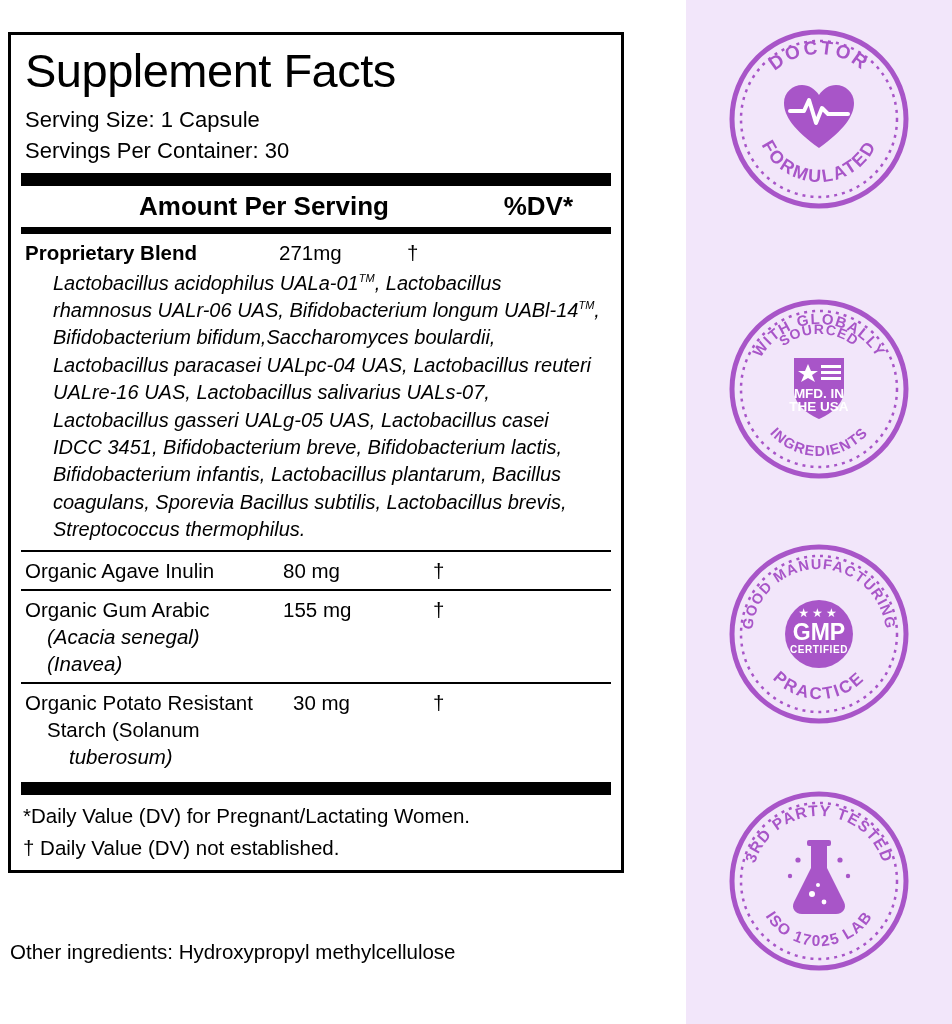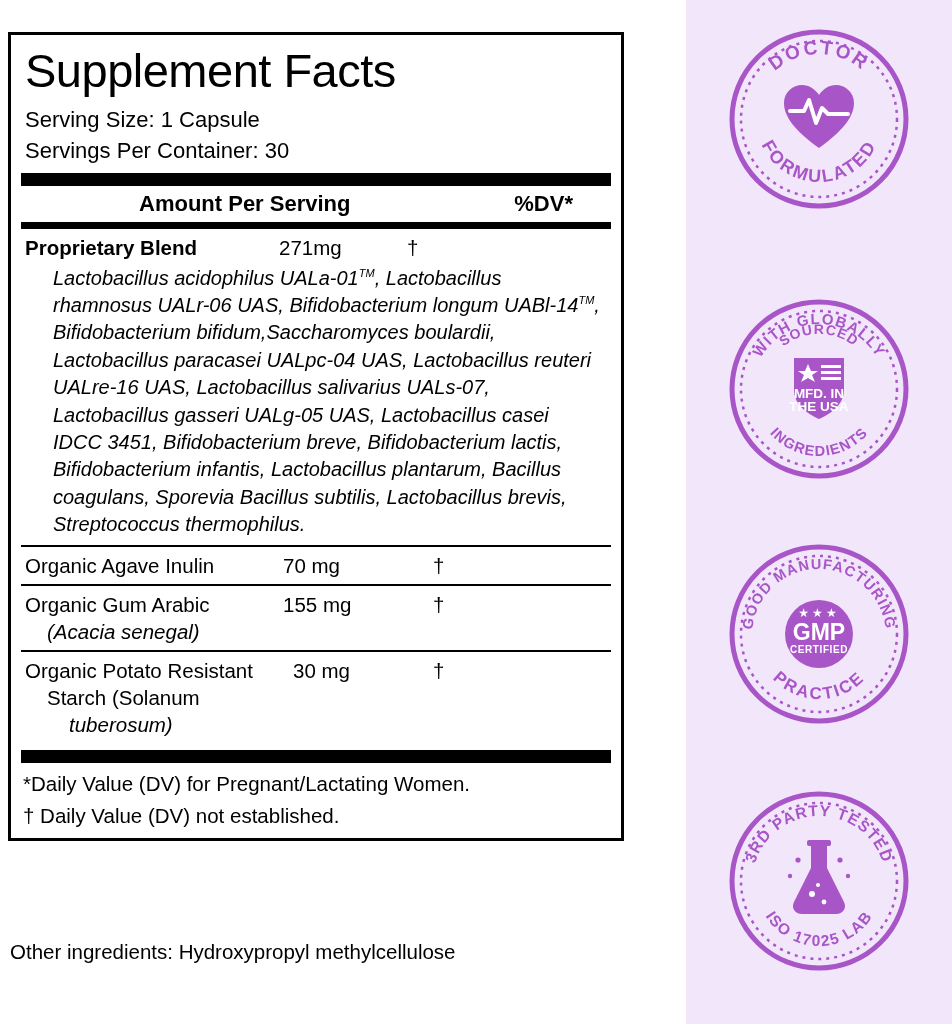--- a/index.html
+++ b/index.html
@@ -64,21 +64,21 @@
   }
   .rule-thin {
     height: 2px;
     background: #000000;
     margin: 0;
   }
   .amount-row {
     display: flex;
     align-items: flex-end;
     font-weight: bold;
-    font-size: 22px;
+    font-size: 26px;
     padding: 5px 0 5px 0;
   }
   .amount-row .aps {
     margin-left: 118px;
   }
   .amount-row .dv {
     margin-left: auto;
     margin-right: 38px;
   }
 
@@ -209,30 +209,31 @@
         <span class="blend-amt">271mg</span>
         <span class="blend-dag">†</span>
       </div>
 
       <div class="strains">Lactobacillus acidophilus UALa-01<sup>TM</sup>, Lactobacillus rhamnosus UALr-06 UAS, Bifidobacterium longum UABl-14<sup>TM</sup>, Bifidobacterium bifidum,Saccharomyces boulardii, Lactobacillus paracasei UALpc-04 UAS, Lactobacillus reuteri UALre-16 UAS, Lactobacillus salivarius UALs-07, Lactobacillus gasseri UALg-05 UAS, Lactobacillus casei IDCC 3451, Bifidobacterium breve, Bifidobacterium lactis, Bifidobacterium infantis, Lactobacillus plantarum, Bacillus coagulans, Sporevia Bacillus subtilis, Lactobacillus brevis, Streptococcus thermophilus.</div>
 
       <div class="rule-thin"></div>
 
       <div class="ing-row">
         <span class="ing-name">Organic Agave Inulin</span>
-        <span class="ing-amt">70 mg</span>
+        <span class="ing-amt">80 mg</span>
         <span class="ing-dag">†</span>
       </div>
 
       <div class="rule-thin"></div>
 
       <div class="ing-row">
         <span class="ing-name">
           <span>Organic Gum Arabic</span>
           <span class="sub">(Acacia senegal)</span>
+          <span class="sub">(Inavea)</span>
         </span>
         <span class="ing-amt">155 mg</span>
         <span class="ing-dag">†</span>
       </div>
 
       <div class="rule-thin"></div>
 
       <div class="ing-row wide">
         <span class="ing-name">
           <span>Organic Potato Resistant</span>

